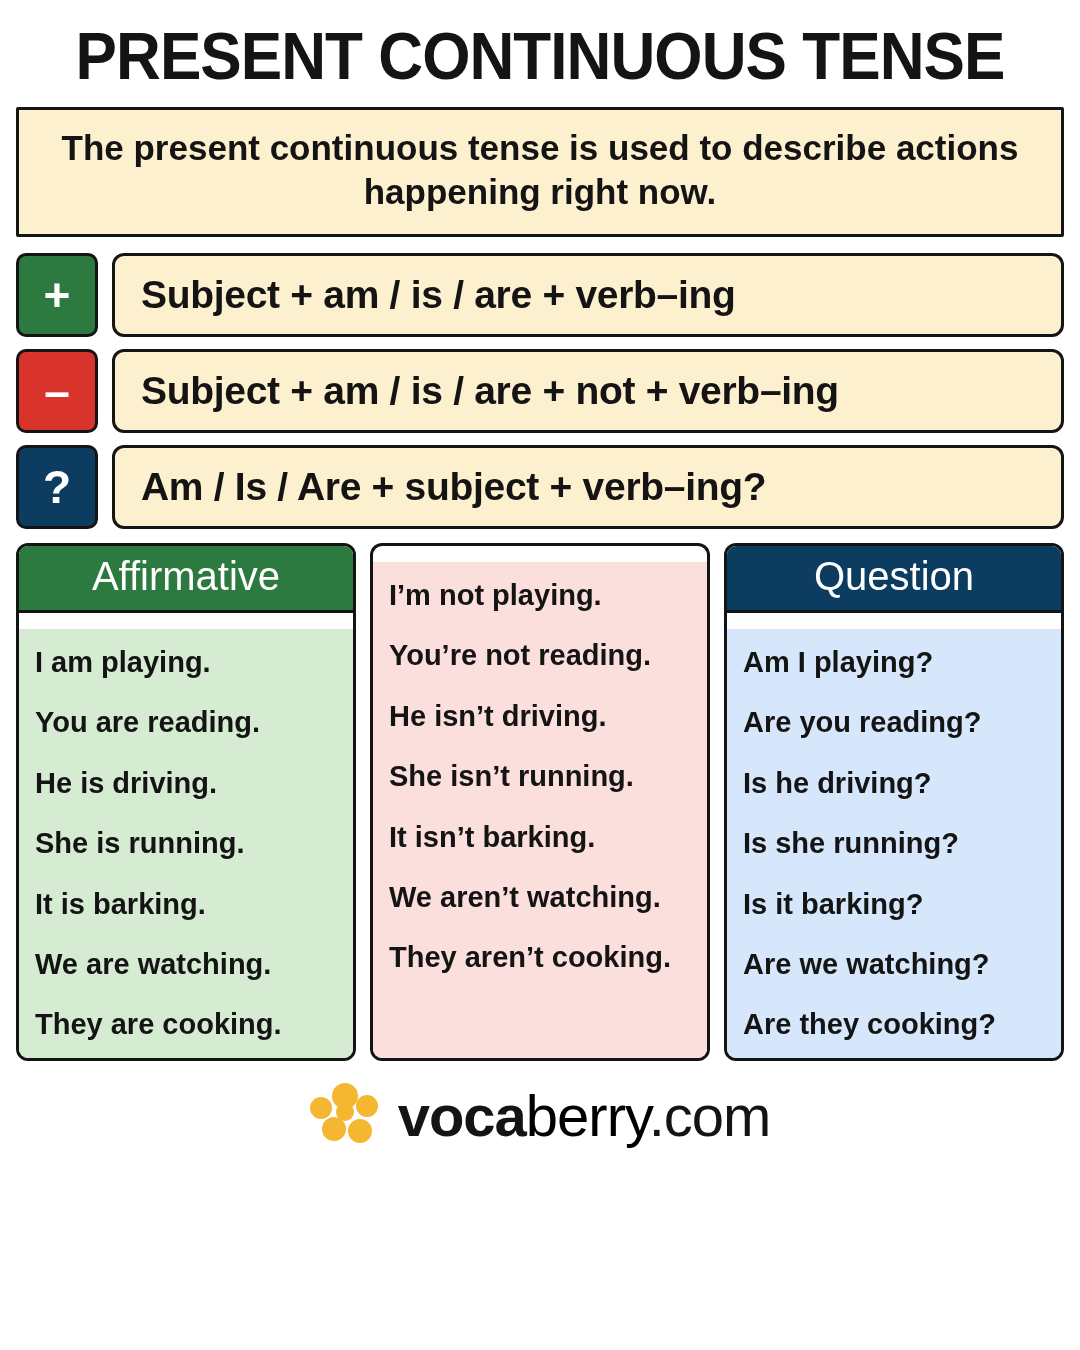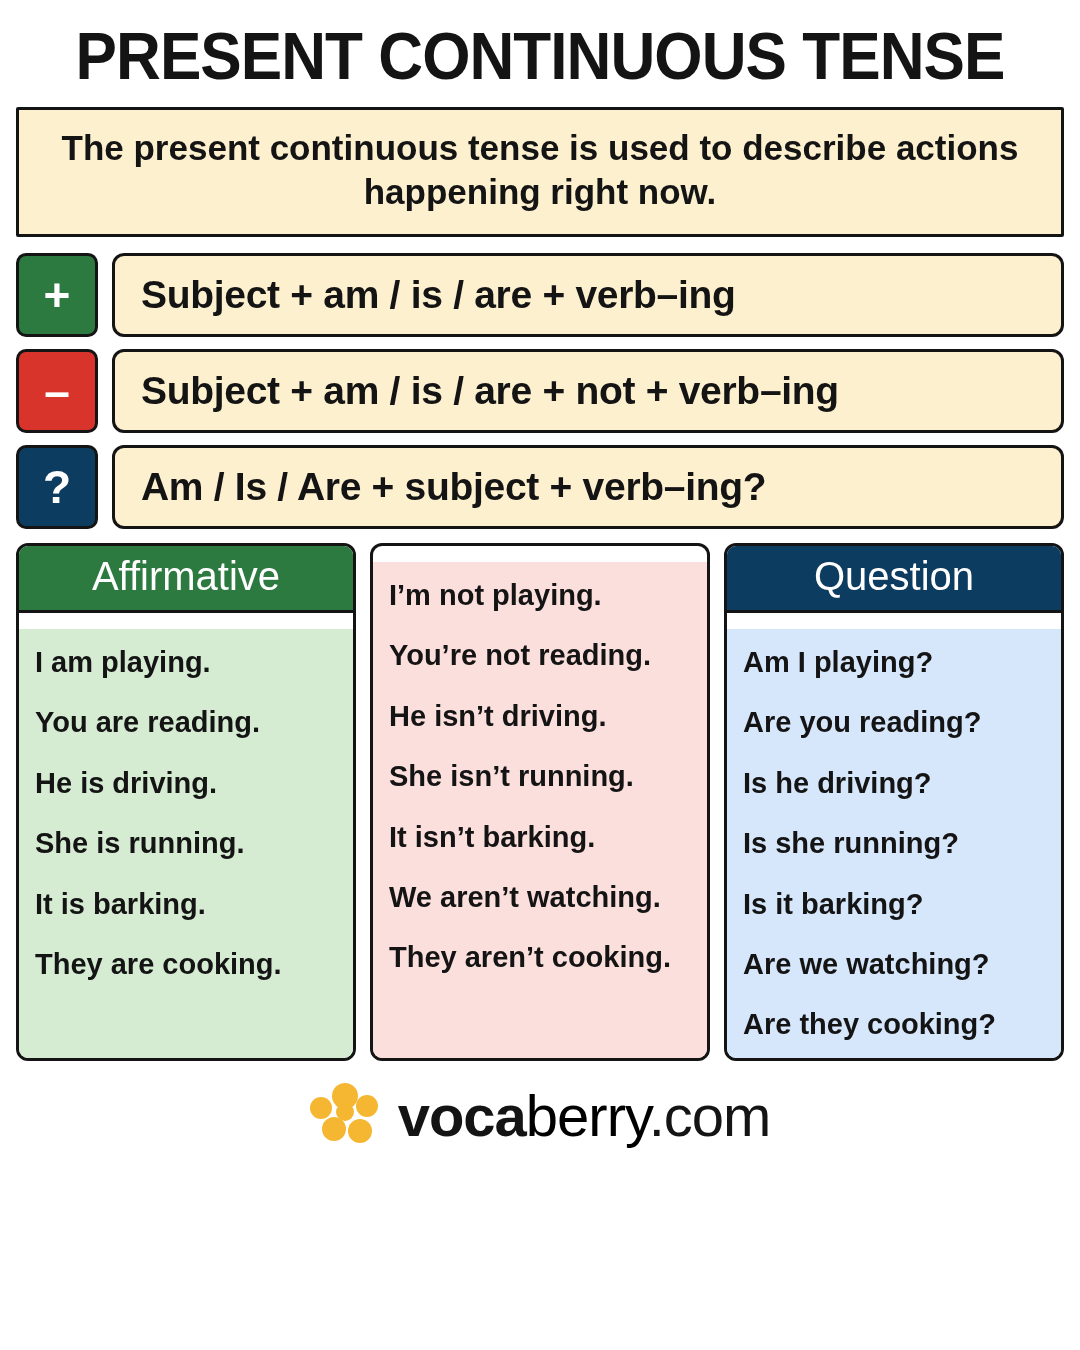--- a/index.html
+++ b/index.html
@@ -150,20 +150,21 @@
 
     <div class="col affirmative">
       <div class="col-head">Affirmative</div>
       <div class="col-body">
         <ul>
           <li>I am playing.</li>
           <li>You are reading.</li>
           <li>He is driving.</li>
           <li>She is running.</li>
           <li>It is barking.</li>
+          <li>We are watching.</li>
           <li>They are cooking.</li>
         </ul>
       </div>
     </div>
 
     <div class="col negative">
       <div class="col-body">
         <ul>
           <li>I’m not playing.</li>
           <li>You’re not reading.</li>

